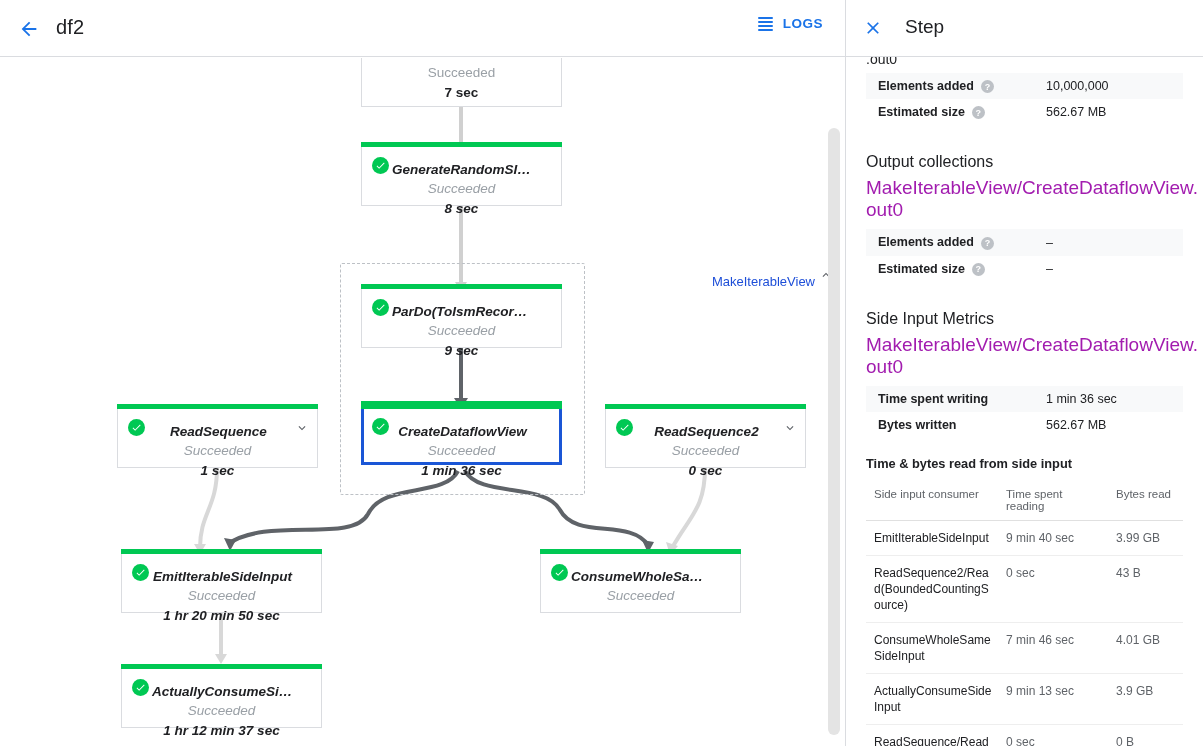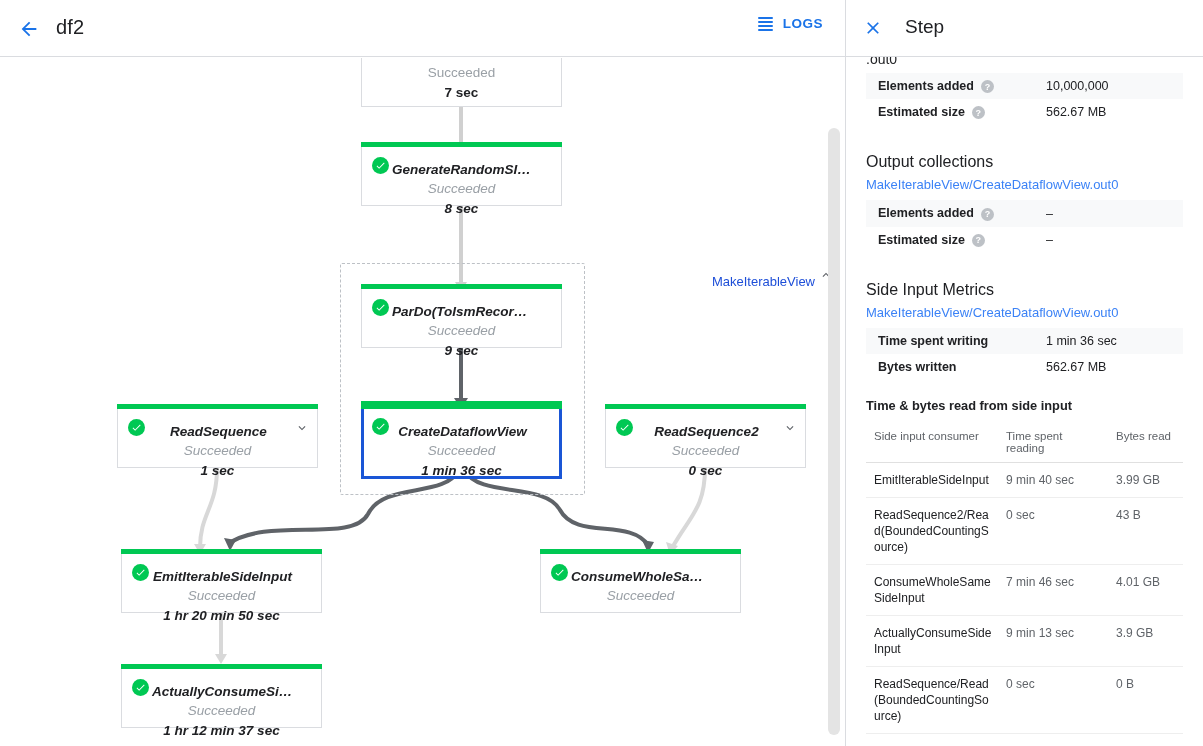--- a/index.html
+++ b/index.html
@@ -159,21 +159,21 @@
     display: inline-flex; align-items: center; justify-content: center;
     width: 13px; height: 13px; border-radius: 50%;
     background: #bdc1c6; color: #fff; font-size: 9px; font-weight: bold;
     margin-left: 7px; vertical-align: middle; cursor: pointer;
   }
   .sec-title {
     font-size: 16px; color: #202124; font-weight: 400;
     margin: 0 0 6px 20px;
   }
   .sec-sub {
-    font-size: 13px; color: #3b82f6; margin: 0 0 8px 20px;
+    font-size: 19px; color: #a21caf; margin: 0 0 8px 20px;
     word-break: break-all;
   }
   .sub-head {
     font-size: 12.8px; color: #202124; font-weight: bold;
     margin: 0 0 2px 20px;
   }
   .sitable { width: 317px; margin: 11px 20px; border-collapse: collapse; }
   .sitable th {
     font-size: 11.5px; color: #5f6368; font-weight: 400;
     text-align: left; padding: 6px 6px 8px 8px;
@@ -271,21 +271,21 @@
         <div class="check">
           <svg width="11" height="11" viewBox="0 0 24 24" fill="#fff">
               <path d="M9 16.17L4.83 12l-1.42 1.41L9 19 21 7l-1.41-1.41z"></path>
             </svg>
         </div>
         <div class="nname">ParDo(ToIsmRecordFor…</div>
         <div class="nstatus">Succeeded</div>
         <div class="ntime">9 sec</div>
       </div>
 
-      <div class="node selected" style="left:361px; top:351px; width:201px; height:70px;">
+      <div class="node selected" style="left:361px; top:351px; width:201px; height:56px;">
         <div class="topbar-green"></div>
         <div class="check">
           <svg width="11" height="11" viewBox="0 0 24 24" fill="#fff">
               <path d="M9 16.17L4.83 12l-1.42 1.41L9 19 21 7l-1.41-1.41z"></path>
             </svg>
         </div>
         <div class="nname">CreateDataflowView</div>
         <div class="nstatus">Succeeded</div>
         <div class="ntime">1 min 36 sec</div>
       </div>

